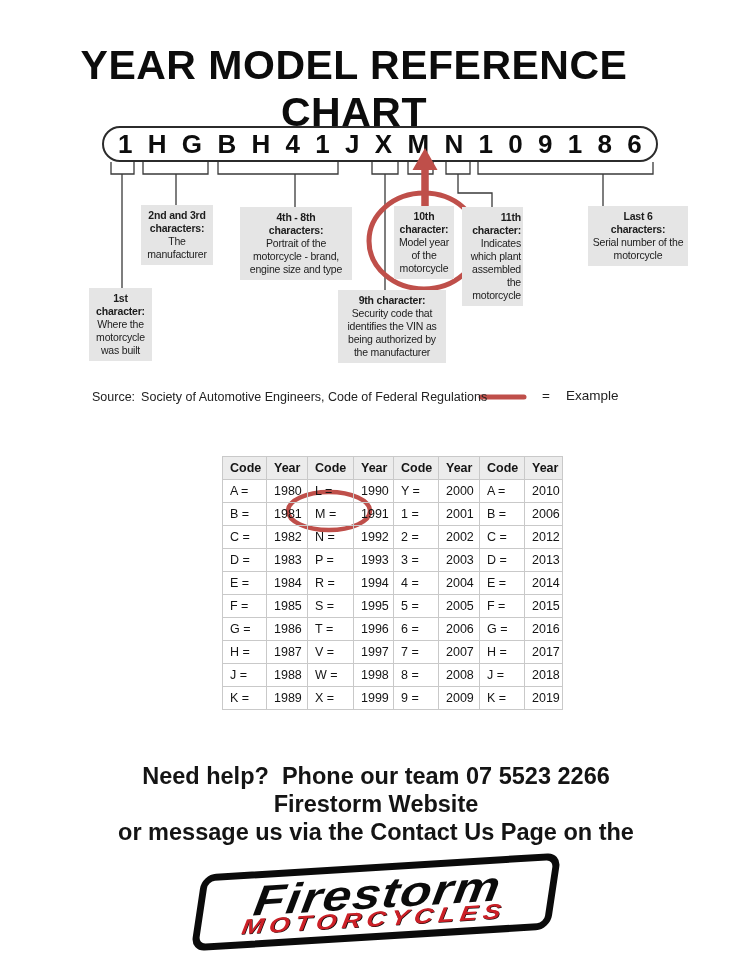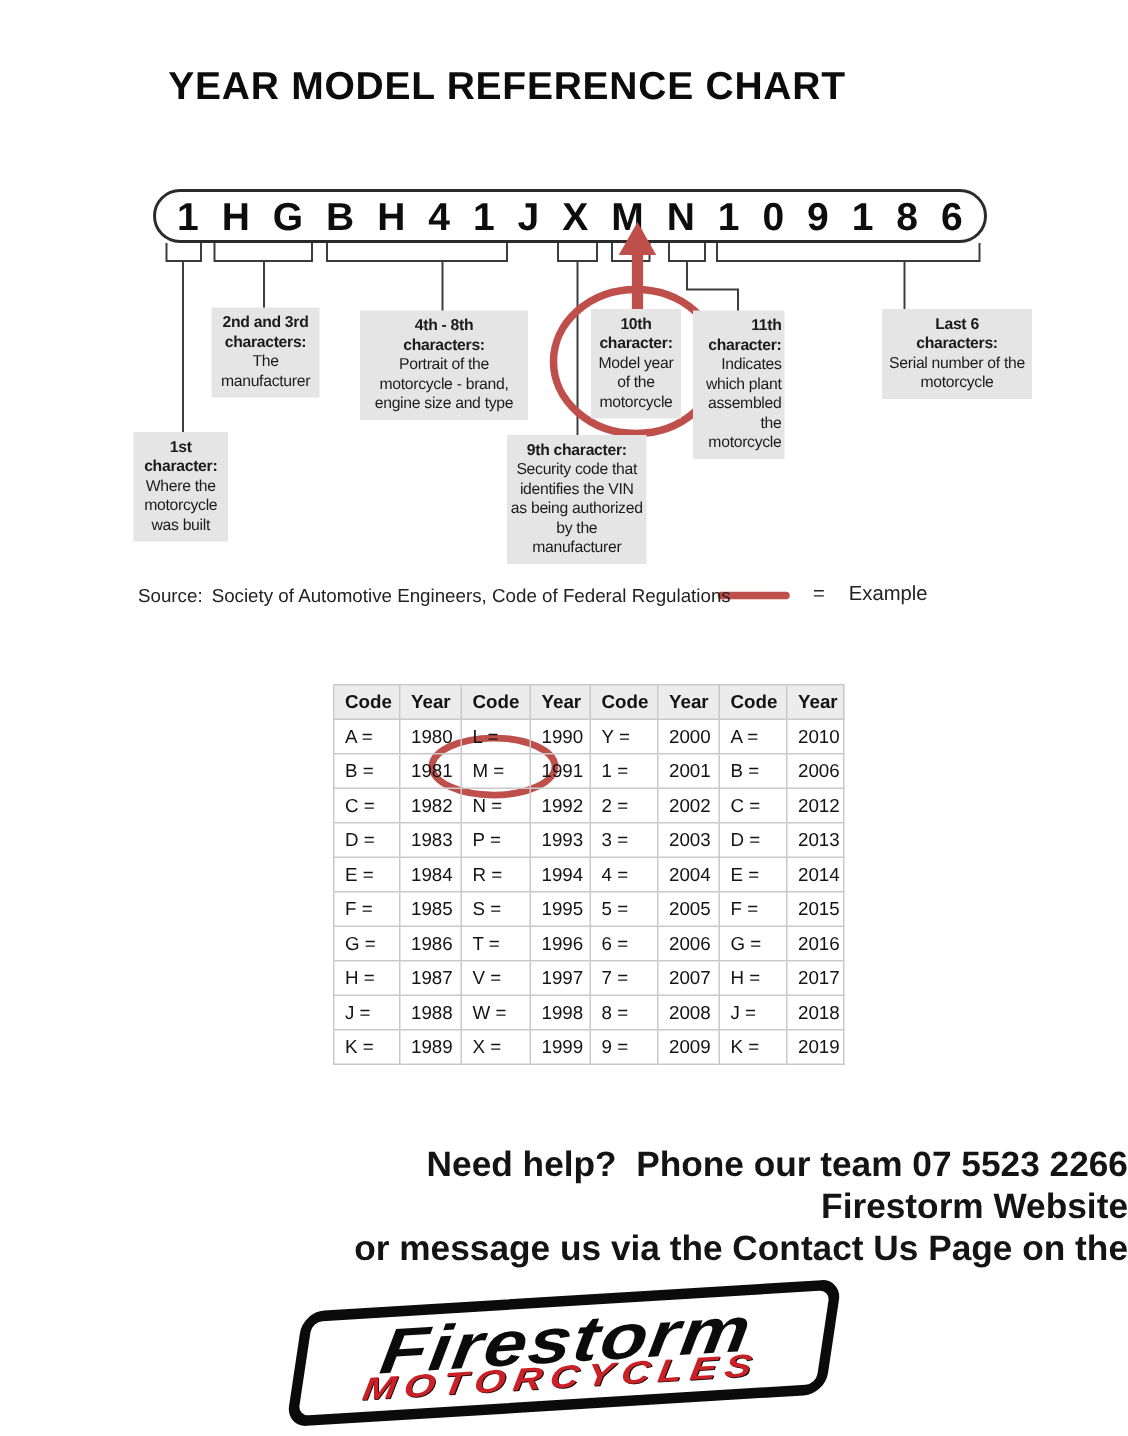--- a/index.html
+++ b/index.html
@@ -1,55 +1,55 @@
 <!DOCTYPE html>
 <html><head>
 <meta charset="utf-8">
 <style>
   html,body{margin:0;padding:0;background:#fff;}
   .page{position:relative;width:752px;height:957px;background:#fff;overflow:hidden;
         font-family:"Liberation Sans",sans-serif;color:#111;}
   
-  .title{position:absolute;top:42px;left:0;width:676px;text-align:center;
-         font-size:26px;font-weight:800;letter-spacing:.5px;color:#0c0c0c;}
+  .title{position:absolute;top:42px;left:16px;width:676px;text-align:center;
+         font-size:41px;font-weight:800;letter-spacing:.5px;color:#0c0c0c;}
   
   .vin-box{position:absolute;left:102px;top:126px;width:556px;height:36px;
            border:2px solid #2b2b2b;border-radius:18px;box-sizing:border-box;
            display:flex;align-items:center;justify-content:space-between;
            padding:0 14px;background:#fff;}
   .vin-char{font-size:26px;font-weight:bold;color:#0d0d0d;line-height:1;}
   
   .overlay{position:absolute;left:0;top:0;width:752px;height:957px;pointer-events:none;}
   
   .callout{position:absolute;background:#e5e5e5;color:#1c1c1c;text-align:center;
            font-size:10.5px;line-height:13px;padding:4px 2px;letter-spacing:-0.2px;
            box-sizing:border-box;}
   .callout .heading{font-weight:bold;}
   .c0{left:89px;top:288px;width:63px;}
   .c1{left:141px;top:205px;width:72px;}
   .c2{left:240px;top:207px;width:112px;}
   .c2 .heading{max-width:78px;margin:0 auto;}
-  .c3{left:338px;top:290px;width:93px;}
+  .c3{left:338px;top:290px;width:108px;}
   .c4{left:394px;top:206px;width:60px;}
   .c5{left:462px;top:207px;width:61px;text-align:right;}
   .c6{left:588px;top:206px;width:100px;}
   .c6 .heading{max-width:60px;margin:0 auto;}
   
   .source{position:absolute;left:92px;top:390px;font-size:12.5px;color:#222;white-space:pre-wrap;}
   .source .src-label{margin-right:6px;}
   .legend{position:absolute;left:542px;top:388px;font-size:13.5px;color:#222;
           display:flex;gap:16px;align-items:center;}
   
   .year-table{position:absolute;left:222px;top:456px;border-collapse:collapse;
               font-size:12.5px;color:#141414;}
   .year-table th,.year-table td{border:1px solid #c9c9c9;padding:3px 0 3px 7px;
               text-align:left;height:16px;line-height:16px;white-space:nowrap;}
   .year-table th{font-weight:bold;background:#ececec;}
   
-  .help{position:absolute;left:0;top:762px;width:752px;text-align:right;
+  .help{position:absolute;left:0;top:762px;width:752px;text-align:center;
         font-size:23.5px;font-weight:bold;line-height:28px;color:#141414;}
   .help .line1{white-space:pre-wrap;}
   
   .logo-wrap{position:absolute;left:196px;top:864px;width:360px;height:76px;}
   .logo-slab{position:absolute;inset:0;background:#fff;border:7px solid #0b0b0b;
              border-radius:14px;transform:rotate(-3.5deg) skewX(-12deg);
              display:flex;flex-direction:column;align-items:center;justify-content:center;
              box-sizing:border-box;overflow:hidden;}
   .logo-name{font-size:42px;font-weight:bold;font-style:italic;color:#0b0b0b;
              line-height:36px;letter-spacing:1px;transform:scaleX(1.22);}

